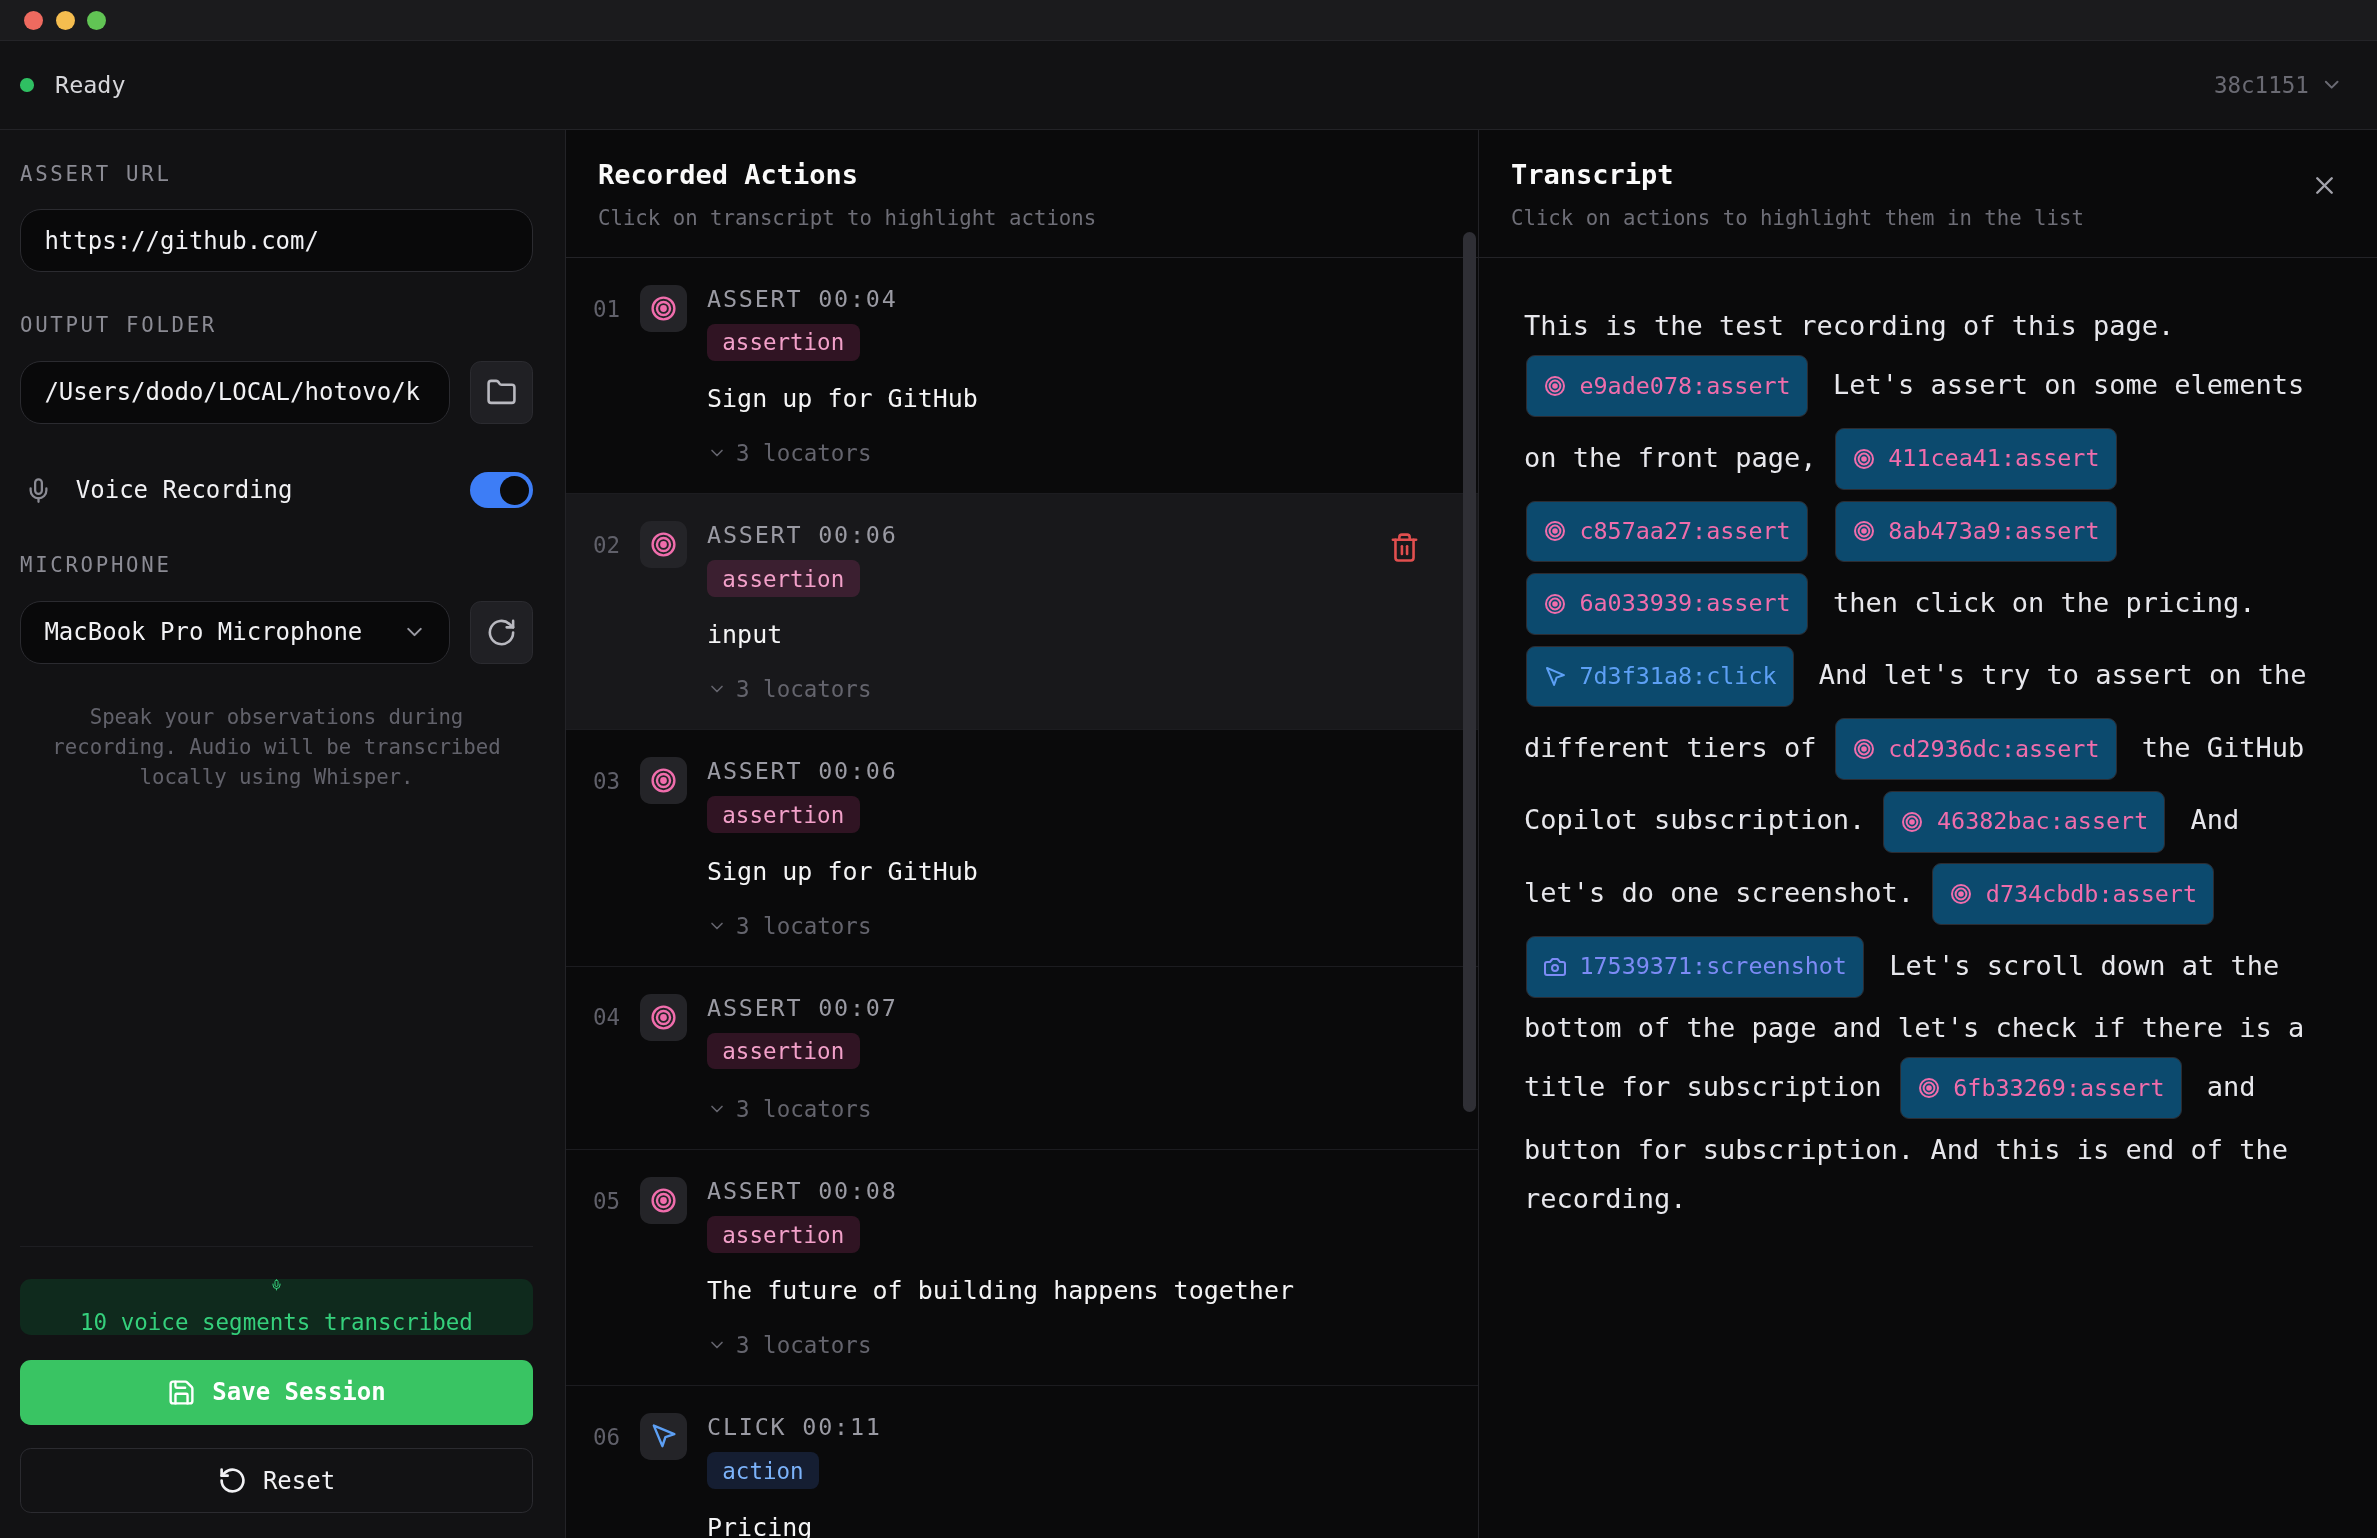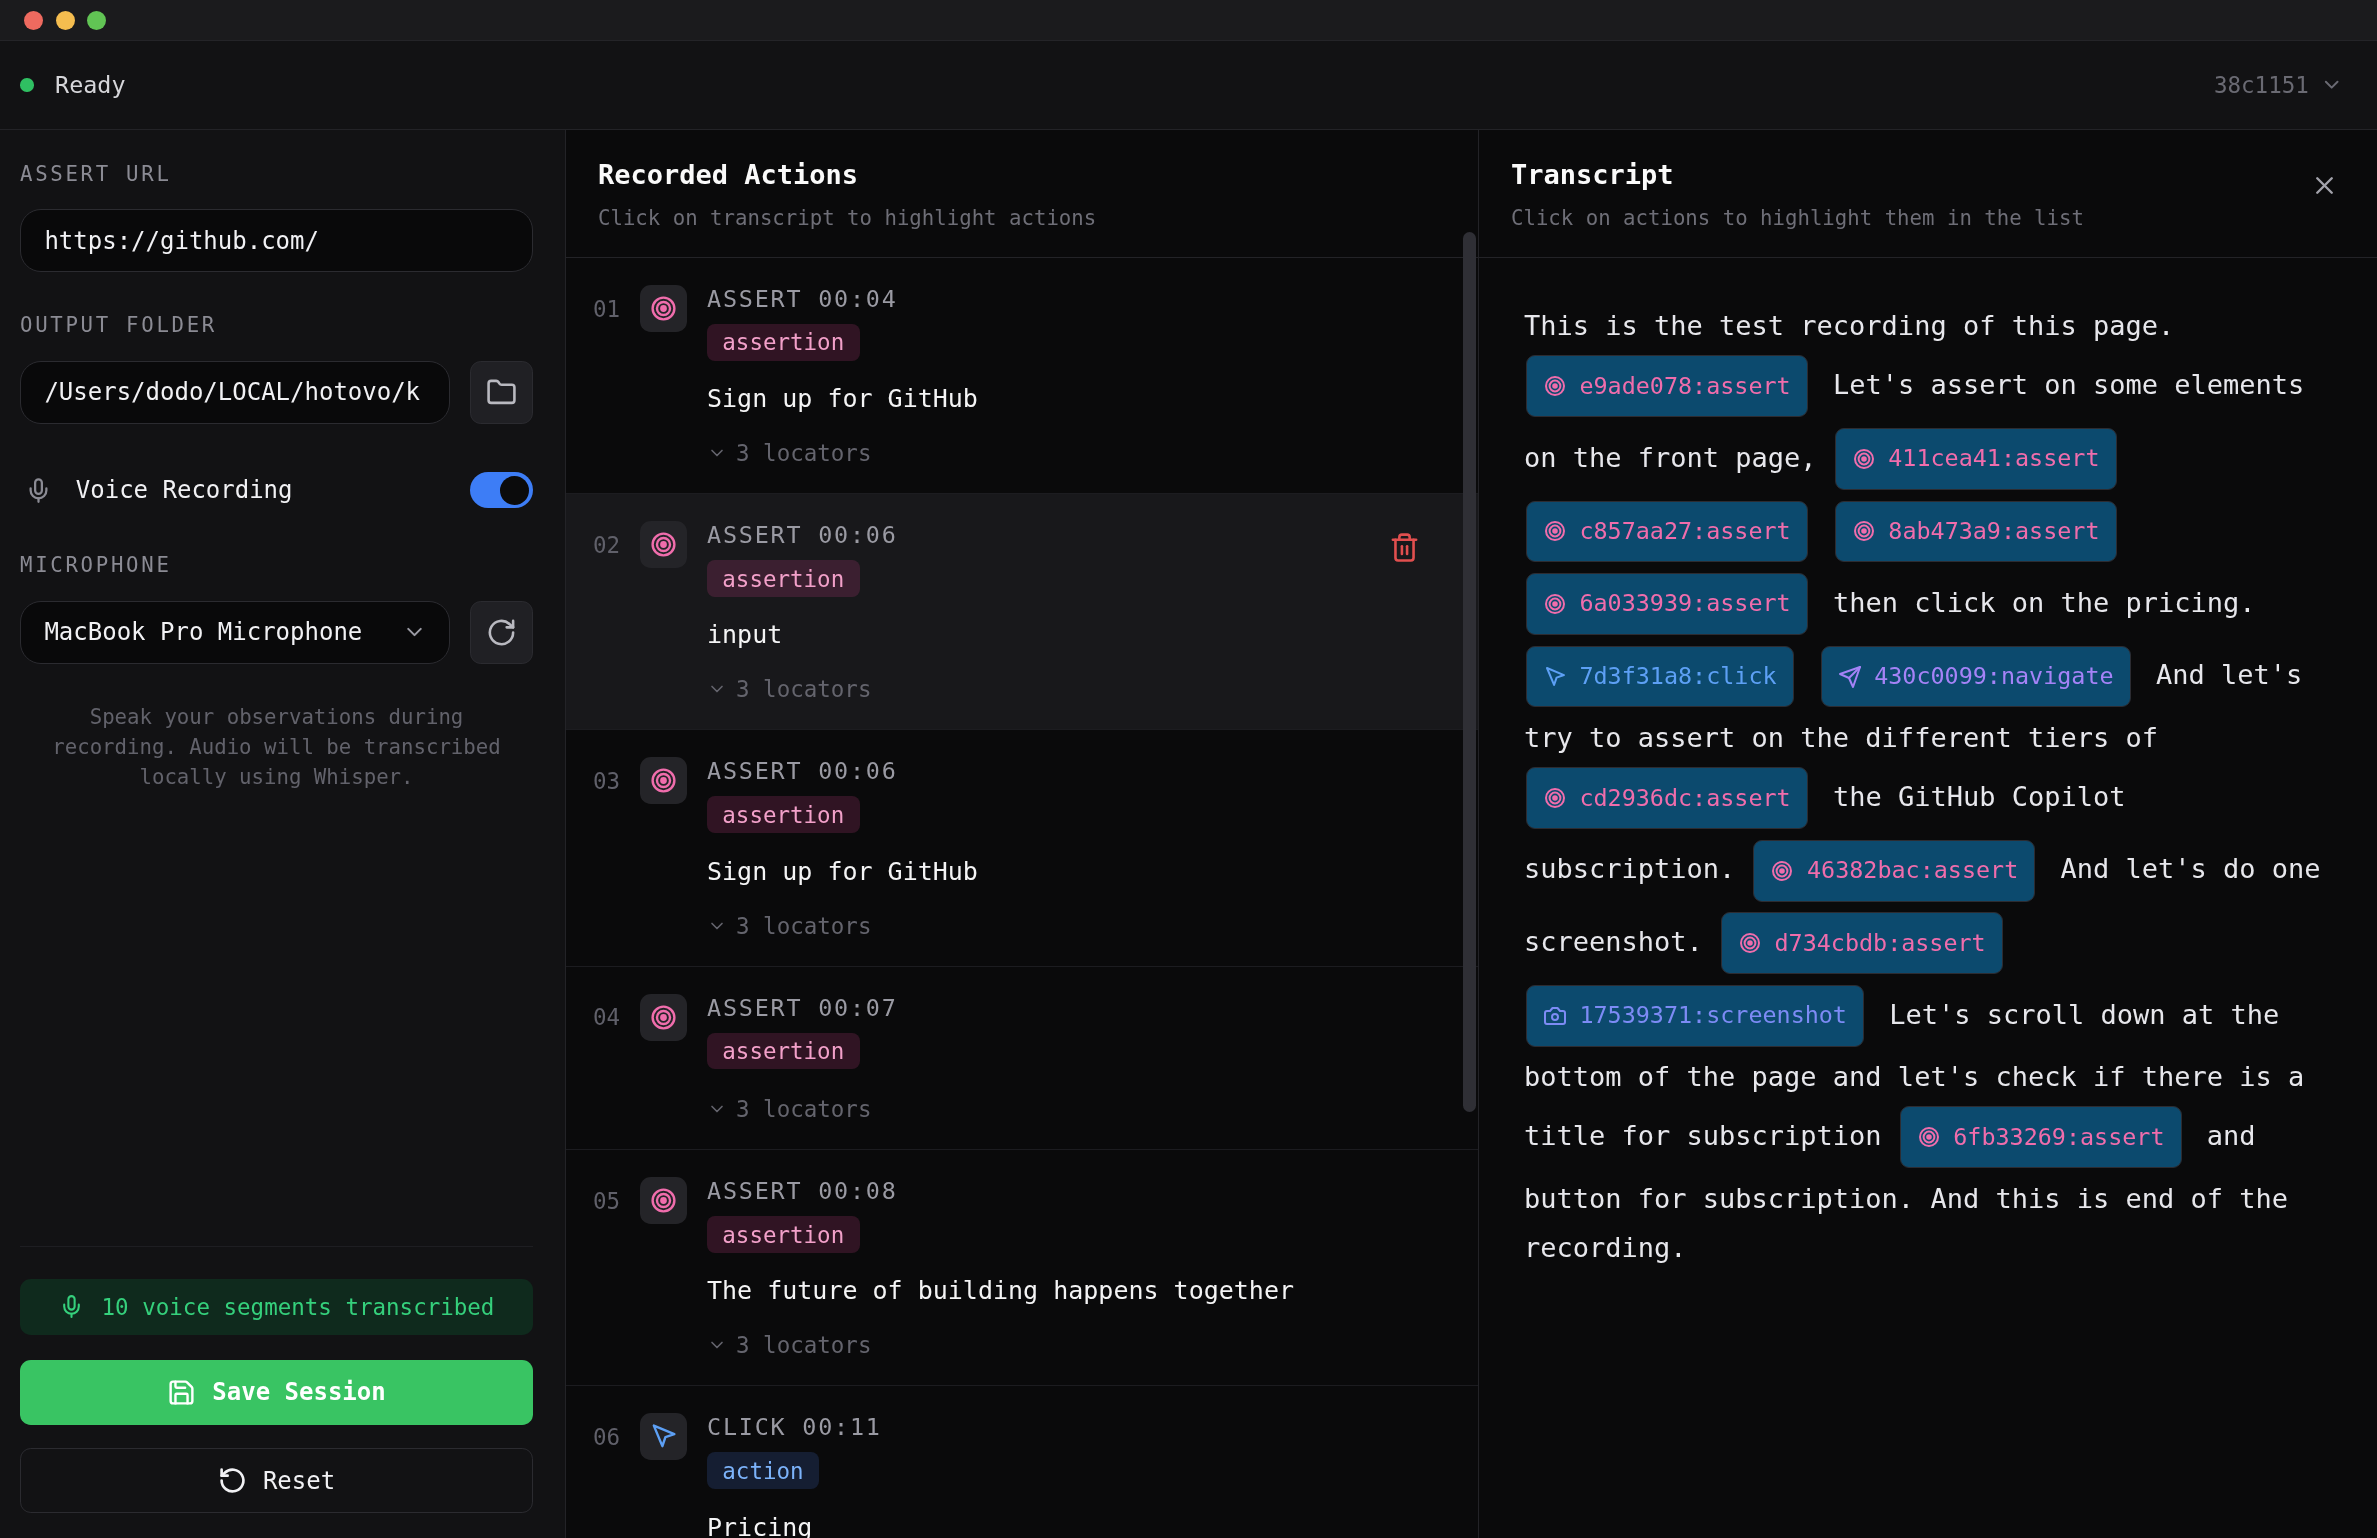--- a/index.html
+++ b/index.html
@@ -39,21 +39,21 @@
   .voice-row { display:flex; align-items:center; margin:12.6px 0 9px 5.4px; }
   .voice-row .mic { color:#8b8b94; margin-right:23.4px; }
   .voice-label { font-size:24px; color:#f1f1f4; flex:1; }
   .toggle { width:63px; height:36px; border-radius:20px; background:#3d7df6; position:relative; cursor:pointer; flex:none; }
   .toggle .knob { position:absolute; right:3.6px; top:3.6px; width:29px; height:29px; border-radius:50%; background:#0b0b0c; }
   .select-box { position:relative; }
   .select-box .chev { position:absolute; right:21.6px; top:50%; transform:translateY(-50%); color:#9a9aa3; }
   .helper { margin-top:38px; padding:0 25px; text-align:center; font-size:20.7px; line-height:30px; color:#62626b; }
   .sidebar-spacer { flex:1; }
   .sidebar-footer { border-top:0.9px solid #1e1e22; padding-top:32px; }
-  .voice-badge { height:56px; background:#0f2a1d; border-radius:10.8px; display:flex; align-items:center; justify-content:center; gap:18px; color:#35d07c; font-size:22.5px; }
+  .voice-badge { height:56px; background:#0f2a1d; border-radius:10.8px; display:flex; align-items:center; justify-content:center; gap:18px; color:#35d07c; font-size:22.5px;flex-direction:column; }
   .btn { height:65px; border-radius:10.8px; display:flex; align-items:center; justify-content:center; gap:16px; font-size:24px; cursor:pointer; }
   .btn-save { margin-top:25px; background:#39c463; color:#ffffff; font-weight:bold; }
   .btn-reset { margin-top:23.4px; background:transparent; border:0.9px solid #2b2b30; color:#f1f1f4; }
 
   
   .panel-header { padding:29px 36px 27px 32px; border-bottom:0.9px solid #232327; position:relative; }
   .panel-title { font-size:27px; font-weight:bold; color:#fafafa; margin-bottom:16px; }
   .panel-sub { font-size:20.7px; color:#6e6e77; }
   .close-btn { position:absolute; right:38px; top:41px; color:#a2a2ab; cursor:pointer; }
 
@@ -438,29 +438,21 @@
             </svg>
           </span>
           <span>6a033939:assert</span>
         </span> <span class="t-text">then click on the pricing.</span> <span class="t-chip tint-click">
           <span>
             <svg width="24" height="24" viewBox="0 0 24 24" fill="none" stroke="currentColor" stroke-width="2" stroke-linejoin="round">
               <path d="M4 3l7.07 16.97 2.51-7.39 7.39-2.51L4 3z"></path>
             </svg>
           </span>
           <span>7d3f31a8:click</span>
-        </span> <span class="t-chip tint-navigate">
-          <span>
-            <svg width="24" height="24" viewBox="0 0 24 24" fill="none" stroke="currentColor" stroke-width="2" stroke-linecap="round" stroke-linejoin="round">
-              <path d="m22 2-7 20-4-9-9-4Z"></path>
-              <path d="M22 2 11 13"></path>
-            </svg>
-          </span>
-          <span>430c0099:navigate</span>
-        </span> <span class="t-text">And let's try to assert on the different tiers of</span> <span class="t-chip tint-assert">
+        </span>  <span class="t-text">And let's try to assert on the different tiers of</span> <span class="t-chip tint-assert">
           <span>
             <svg width="24" height="24" viewBox="0 0 24 24" fill="none" stroke="currentColor" stroke-width="2">
               <circle cx="12" cy="12" r="9"></circle>
               <circle cx="12" cy="12" r="5.4"></circle>
               <circle cx="12" cy="12" r="1.8" fill="currentColor"></circle>
             </svg>
           </span>
           <span>cd2936dc:assert</span>
         </span> <span class="t-text">the GitHub Copilot subscription.</span> <span class="t-chip tint-assert">
           <span>

